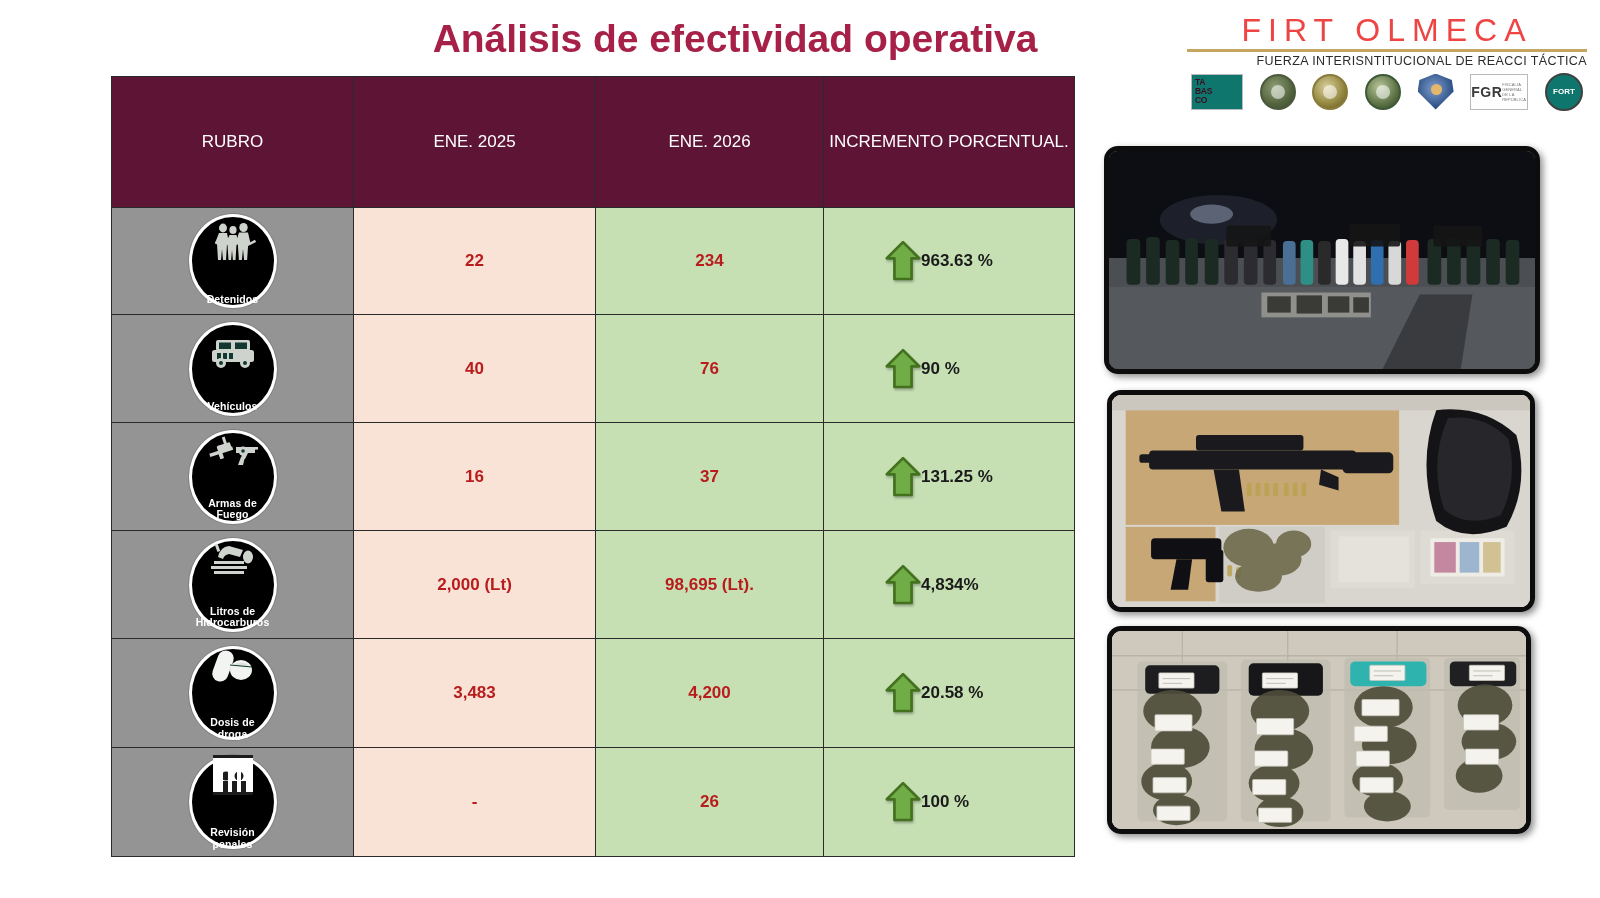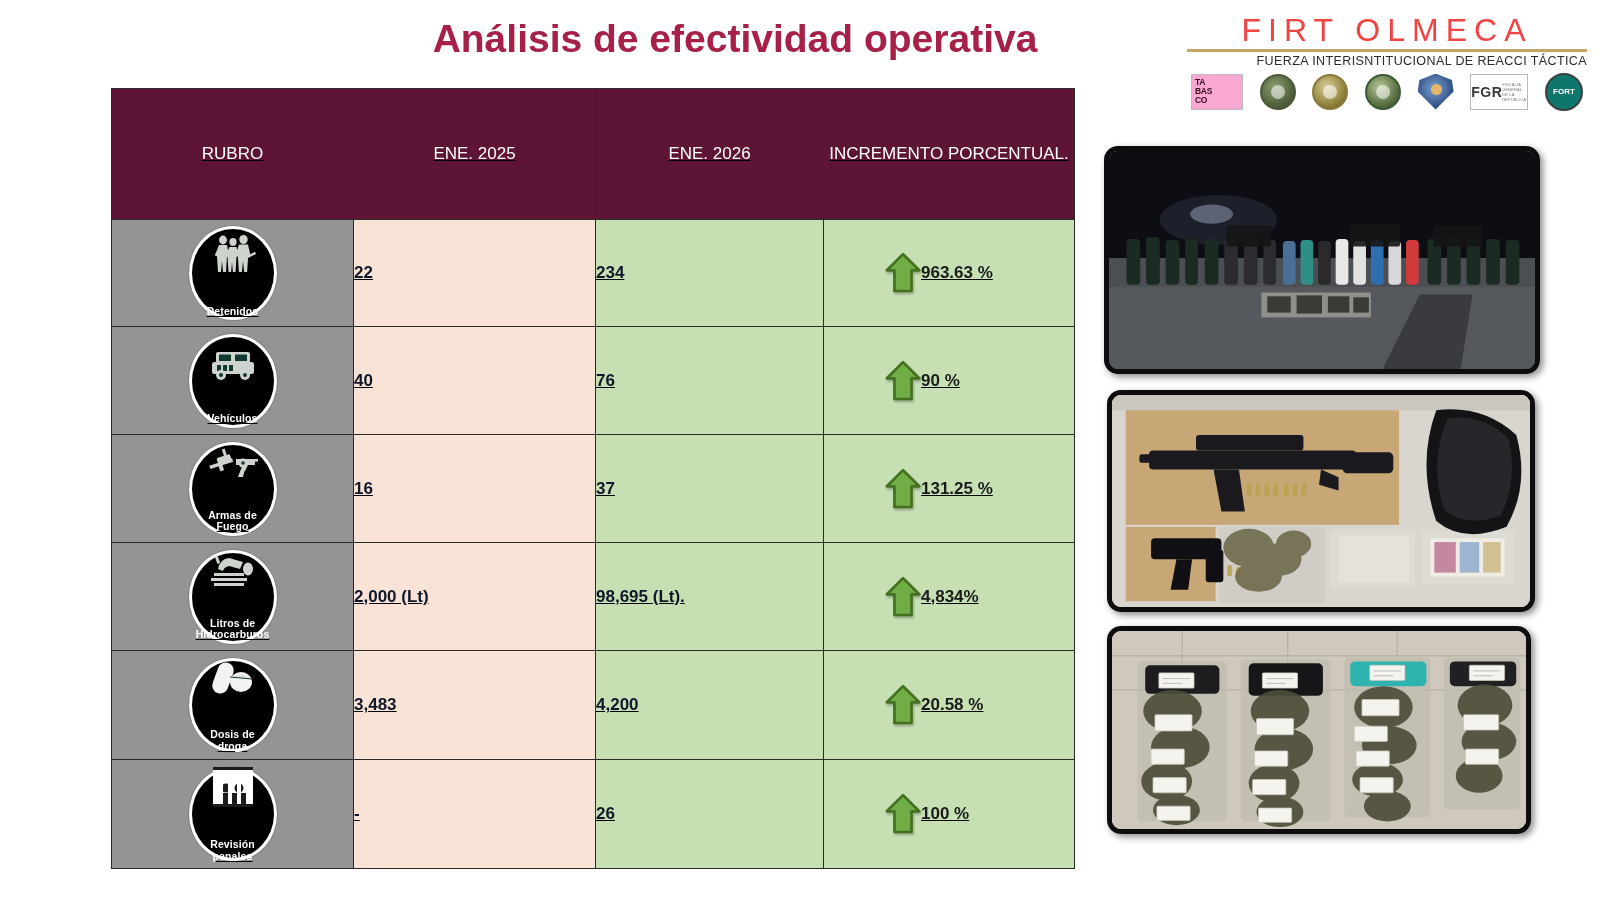--- a/index.html
+++ b/index.html
@@ -48,21 +48,21 @@
     text-align: right;
     white-space: nowrap;
     font-weight: 400;
   }
   .badge-row {
     display: flex; align-items: center; justify-content: space-between;
     margin-top: 5px; padding: 0 4px;
   }
   .badge { height: 38px; display: flex; align-items: center; justify-content: center; }
   .badge-tab {
-    width: 52px; height: 36px; border: 1px solid #bbb; background: #f9a8d4;
+    width: 52px; height: 36px; border: 1px solid #bbb; background: #0f766e;
     display: flex; flex-direction: column; justify-content: center;
     padding-left: 3px;
   }
   .badge-tab span {
     font-size: 8.5px; font-weight: bold; color: #3a1020; line-height: 1.05;
     letter-spacing: -0.3px;
   }
   .badge-seal {
     width: 36px; height: 36px; border-radius: 50%;
     border: 2px solid #4a5a3a; background: radial-gradient(circle at 40% 35%, #8d9e73 0%, #53633f 60%, #3a4630 100%);
@@ -95,25 +95,24 @@
   .badge-fort {
     width: 38px; height: 38px; border-radius: 50%;
     background: #0f766e; border: 2px solid #404040;
     display: flex; align-items: center; justify-content: center;
     color: #fff; font-size: 8px; font-weight: bold;
   }
 
   
   .table {
     position: absolute;
-    left: 111px; top: 88px;
+    left: 111px; top: 76px;
     width: 963px; height: 780px;
     border-collapse: collapse;
     table-layout: fixed;
-    text-decoration: underline;
   }
   .table td, .table th {
     border: 1px solid #2a2a2a;
     padding: 0;
   }
   .thead-cell {
     background: #5E1435;
     color: #ffffff;
     font-size: 17px;
     font-weight: 400;
@@ -129,22 +128,22 @@
 
   .cell-rubro {
     background: #949494;
     text-align: center;
     vertical-align: middle;
   }
   .cell-v2025 { background: #F8E3D6; }
   .cell-v2026 { background: #C6E0B4; }
   .cell-inc   { background: #C6E0B4; }
   .cell-v2025, .cell-v2026 {
-    text-align: left; vertical-align: middle;
-    font-size: 17px; font-weight: bold; color: #0f172a;
+    text-align: center; vertical-align: middle;
+    font-size: 17px; font-weight: bold; color: #b91c1c;
   }
   .cell-inc { vertical-align: middle; }
   .inc-wrap {
     display: flex; align-items: center; justify-content: center; 
     padding-left: 4px;
   }
   .arrow-up { width: 36px; height: 42px; flex: none; filter: drop-shadow(1px 2px 1px rgba(0,0,0,0.25)); }
   .inc-text { font-size: 17px; font-weight: bold; color: #1a1a1a; min-width: 96px; }
 
   

